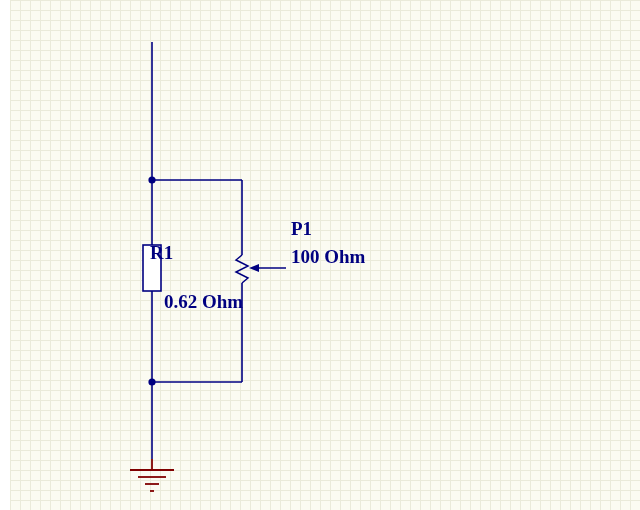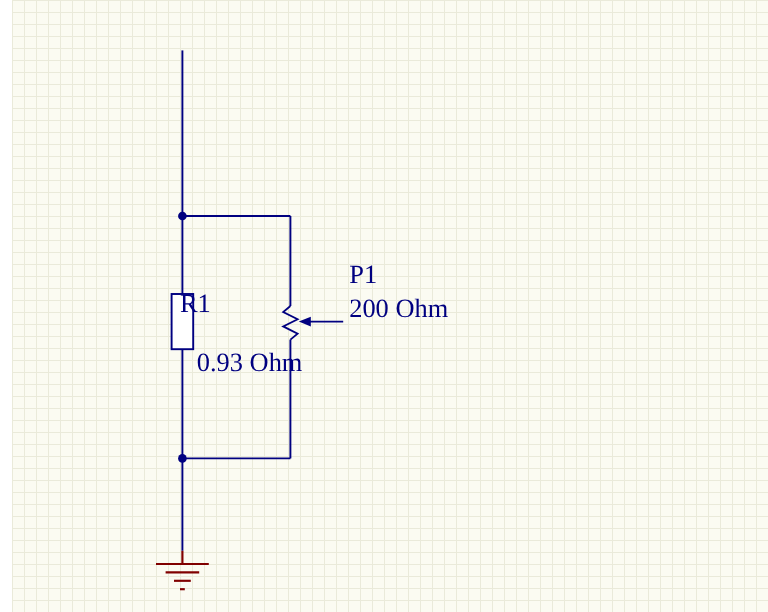--- a/index.html
+++ b/index.html
@@ -30,24 +30,25 @@
     background: #FFFFFF;
   }
   svg.circuit {
     position: absolute;
     left: 0;
     top: 0;
   }
   .label {
     position: absolute;
     color: #000080;
-    font-size: 22px;
+    font-size: 19px;
     line-height: 18px;
     white-space: nowrap;
     font-family: "Liberation Serif", "DejaVu Serif", serif;
+    font-weight: bold;
   }
   .lbl-r1-des   { left: 150px; top: 244px; }
   .lbl-r1-val   { left: 164px; top: 293px; }
   .lbl-p1-des   { left: 291px; top: 220px; }
   .lbl-p1-val   { left: 291px; top: 248px; }
 </style>
 </head>
 <body>
 
 <div class="sheet">
@@ -79,17 +80,17 @@
     <g stroke="#800000" stroke-width="1.8">
       <line x1="152" y1="459" x2="152" y2="470"></line>
       <line x1="130" y1="470" x2="174" y2="470"></line>
       <line x1="138" y1="477" x2="166" y2="477"></line>
       <line x1="145" y1="484" x2="159" y2="484"></line>
       <line x1="150" y1="491" x2="154" y2="491"></line>
     </g>
   </svg>
 
   <div class="label lbl-r1-des">R1</div>
-  <div class="label lbl-r1-val">0.93 Ohm</div>
+  <div class="label lbl-r1-val">0.62 Ohm</div>
   <div class="label lbl-p1-des">P1</div>
-  <div class="label lbl-p1-val">200 Ohm</div>
+  <div class="label lbl-p1-val">100 Ohm</div>
 
 </div>
 
 </body></html>

